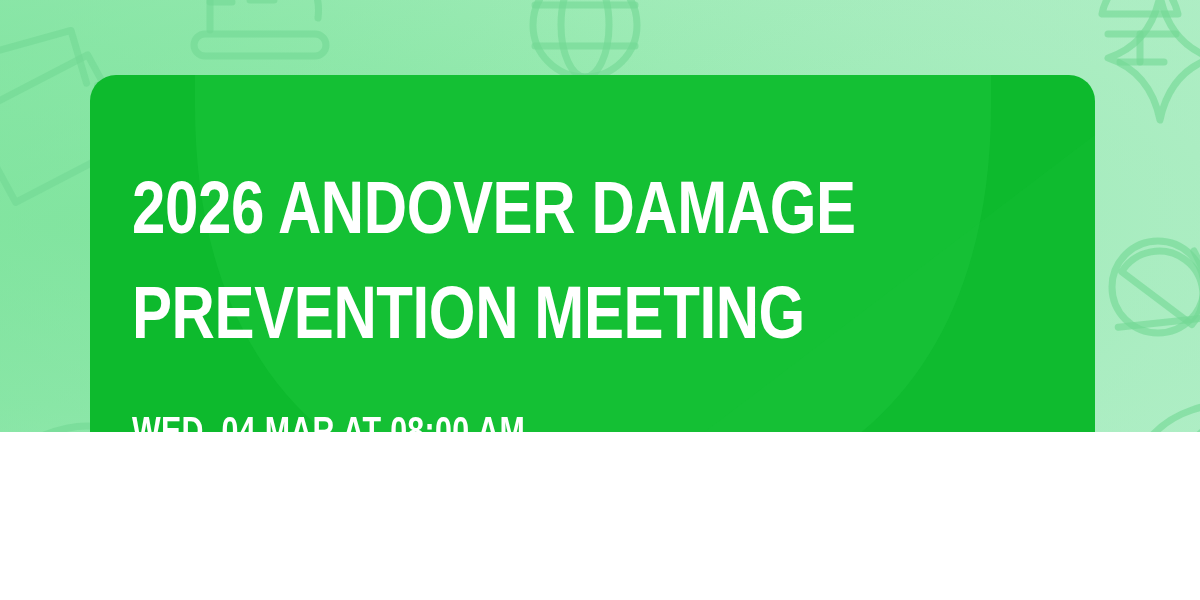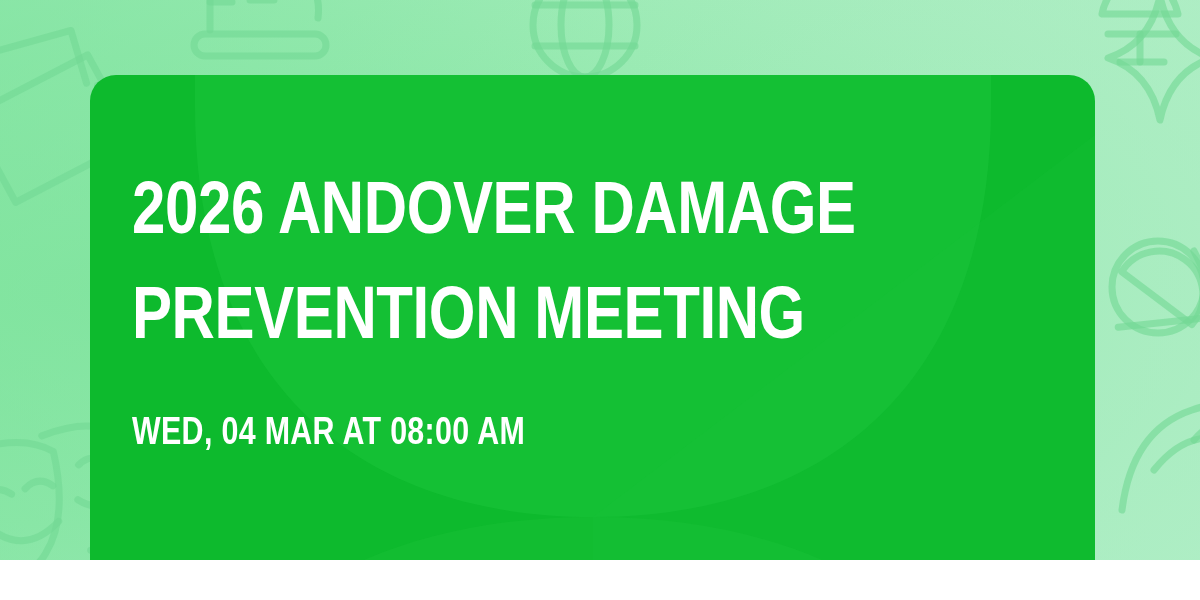--- a/index.html
+++ b/index.html
@@ -3,21 +3,21 @@
 <meta charset="utf-8">
 <style>
   * { margin:0; padding:0; box-sizing:border-box; }
   html, body {
     width:1200px; height:600px;
     overflow:hidden;
     font-family:"Liberation Sans", sans-serif;
   }
   #stage {
     position:relative;
-    width:1200px; height:560px;
+    width:1200px; height:432px;
     overflow:hidden;
     background:#4d7c0f;
   }
   
   .bg-gradient {
     position:absolute; inset:0;
     background:
       radial-gradient(130% 110% at 8% 52%, #85e6a0 0%, #92e9ac 38%, #a6ecbd 72%, #b3eec7 100%);
   }
   .bg-gradient2 {

